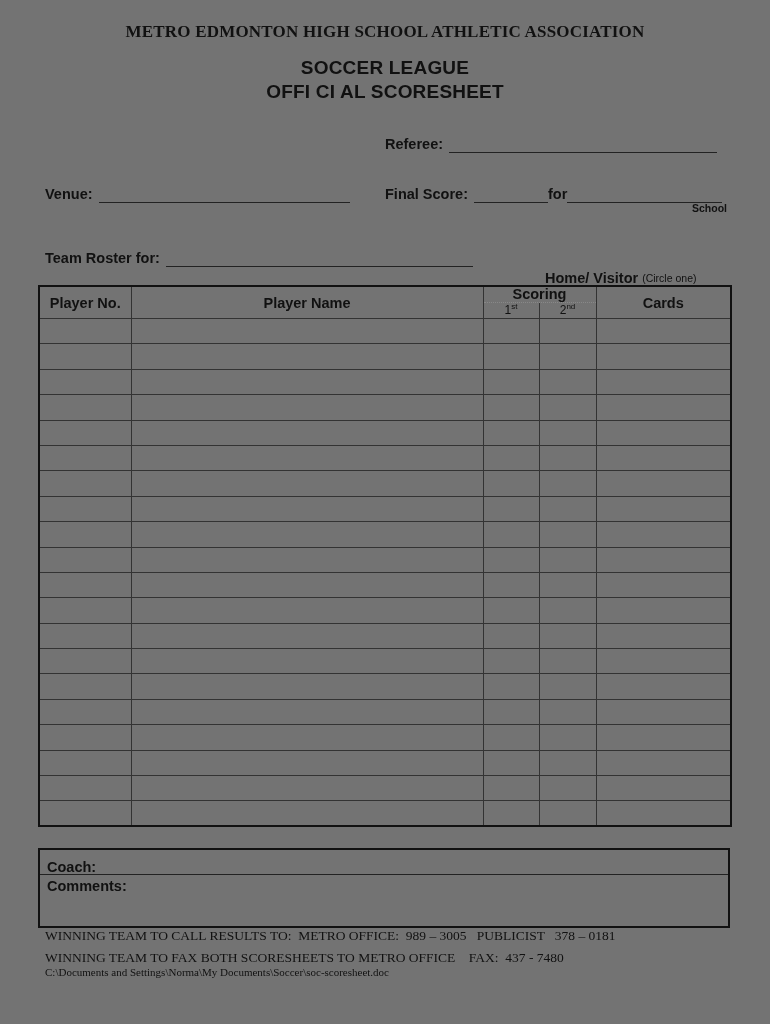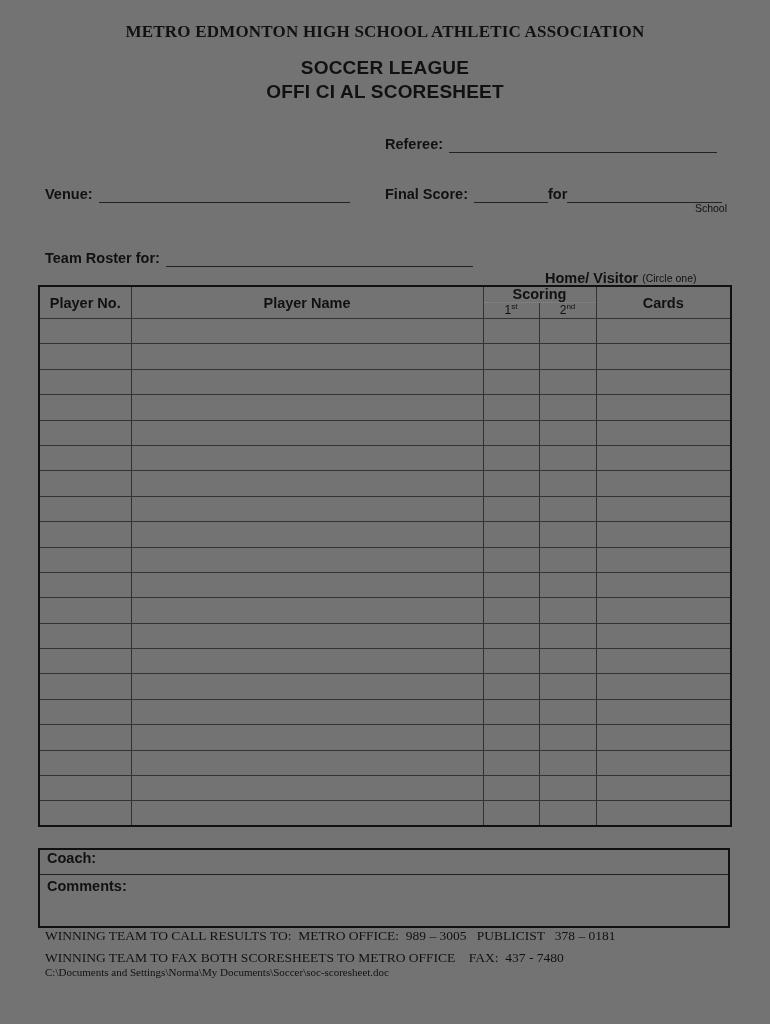--- a/index.html
+++ b/index.html
@@ -77,21 +77,21 @@
   .scor-sub .s2 { flex: 1; text-align: center; line-height: 15px; }
   .scor-sub sup { font-size: 8px; line-height: 8px; }
 
   
   .coach-box {
     position: absolute; left: 38px; top: 848px; width: 692px;
     border: 2px solid #111111;
     font-weight: bold; font-size: 14.5px;
   }
   .coach-row {
-    height: 25px; padding: 0 7px;
+    height: 25px; padding: 9px 7px;
     border-bottom: 1.5px solid #222222;
   }
   .comments-row { height: 51px; padding: 3px 7px; }
 
   
   .footer-line {
     position: absolute; left: 45px;
     font-family: "Liberation Serif", serif;
     font-size: 13.5px; color: #111111;
     white-space: pre-wrap;
@@ -117,21 +117,21 @@
   <div class="fieldrow" style="left:385px; top:186px;">
     <span>Final Score:</span>
     <span class="blank" style="width:74px;"></span>
     <span class="blank tight" style="border-bottom:none; height:17px;">for</span>
     <span class="blank tight" style="width:155px;"></span>
   </div>
   <div class="fieldrow" style="left:45px; top:186px;">
     <span>Venue:</span>
     <span class="blank" style="width:251px;"></span>
   </div>
-  <div class="caption" style="left:640px; top:202px; width:87px; text-align:right;">School</div>
+  <div class="caption" style="left:640px; top:202px; width:87px; text-align:right;font-weight:bold;">School</div>
 
   <div class="fieldrow" style="left:45px; top:250px;">
     <span>Team Roster for:</span>
     <span class="blank" style="width:307px;"></span>
   </div>
   <div class="fieldrow" style="left:545px; top:250px;">
     <span class="hv-label">Home/ Visitor</span>
     <span class="hv-caption">(Circle one)</span>
   </div>
 

